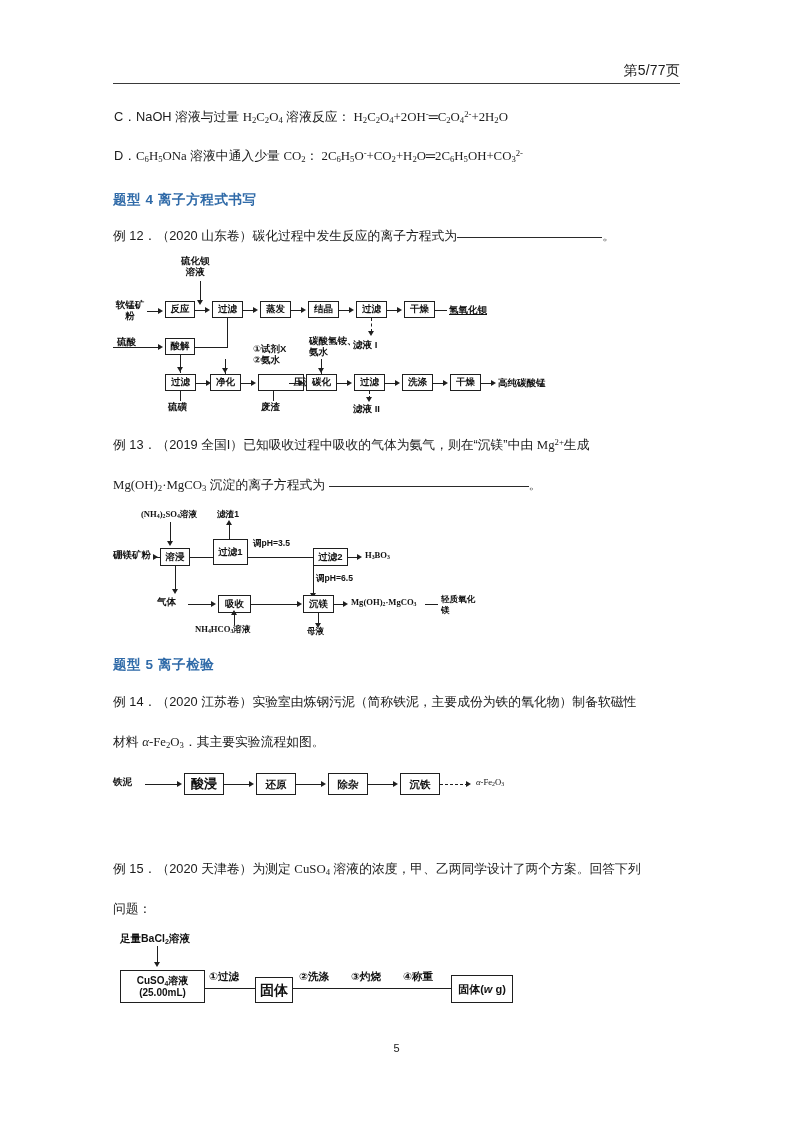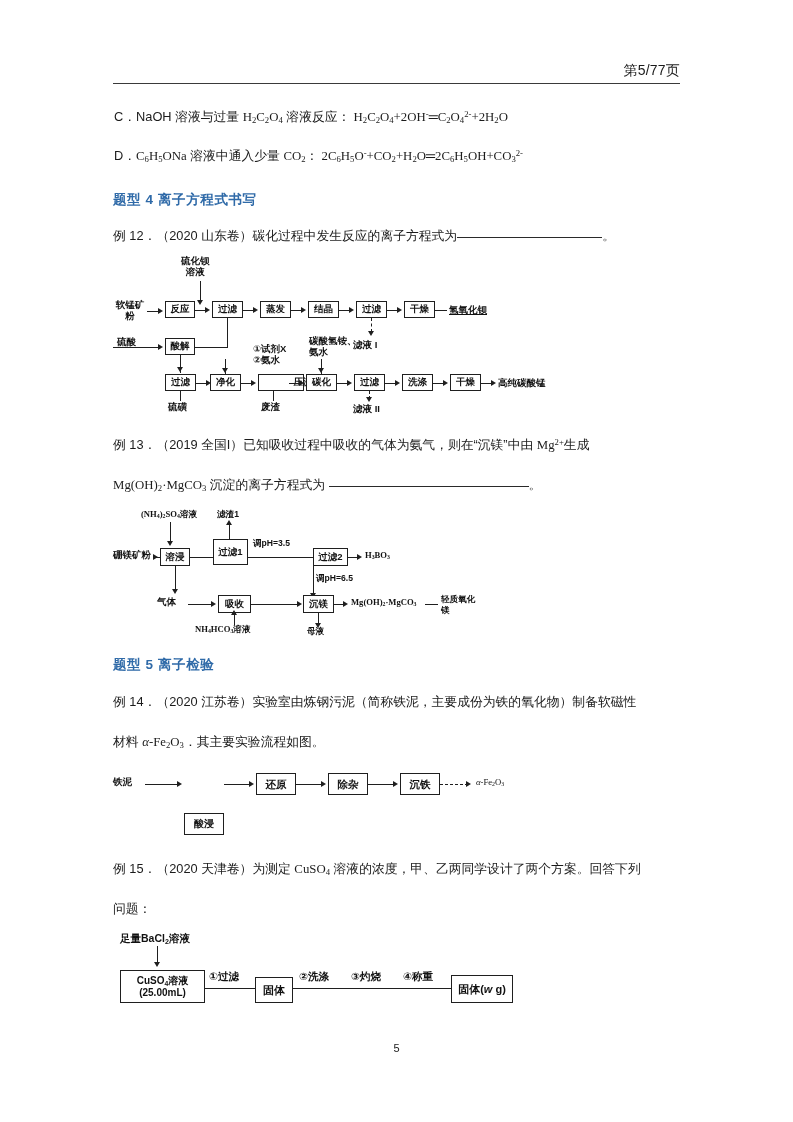--- a/index.html
+++ b/index.html
@@ -355,21 +355,21 @@
   </div>
   <div class="para" style="left:113px; top:733px;">
     <span class="cn">材料 </span><span class="sn" style="font-style:italic;">α</span><span class="sn">-Fe<sub>2</sub>O<sub>3</sub></span><span class="cn">．其主要实验流程如图。</span>
   </div>
 
   <div class="fc" style="left:113px; top:768px; width:420px; height:35px;">
     <div class="lbl" style="left:0px; top:8px;">铁泥</div>
     <div class="hline" style="left:32px; top:16px; width:34px;"></div>
     <div class="ar-r" style="left:64px; top:12.8px;"></div>
 
-    <div class="node" style="left:71px; top:5px; width:40px; height:22px; font-size:10px;margin-top:40px;">酸浸</div>
+    <div class="node" style="left:71px; top:5px; width:40px; height:22px; font-size:13px;">酸浸</div>
     <div class="hline" style="left:111px; top:16px; width:27px;"></div>
     <div class="ar-r" style="left:136px; top:12.8px;"></div>
 
     <div class="node" style="left:143px; top:5px; width:40px; height:22px; font-size:10.5px;">还原</div>
     <div class="hline" style="left:183px; top:16px; width:27px;"></div>
     <div class="ar-r" style="left:208px; top:12.8px;"></div>
 
     <div class="node" style="left:215px; top:5px; width:40px; height:22px; font-size:10.5px;">除杂</div>
     <div class="hline" style="left:255px; top:16px; width:27px;"></div>
     <div class="ar-r" style="left:280px; top:12.8px;"></div>
@@ -394,21 +394,21 @@
     <div class="ar-d" style="left:40.8px; top:30px;"></div>
 
     <div class="node" style="left:7px; top:38px; width:85px; height:33px; flex-direction:column; font-size:10px;">
       <span>CuSO<sub>4</sub>溶液</span>
       <span>(25.00mL)</span>
     </div>
 
     <div class="lbl" style="left:96px; top:38px; font-size:10.5px;">①过滤</div>
     <div class="hline" style="left:92px; top:56px; width:50px;"></div>
 
-    <div class="node" style="left:142px; top:45px; width:38px; height:26px; font-size:11px;">固体</div>
+    <div class="node" style="left:142px; top:45px; width:38px; height:26px; font-size:14px;">固体</div>
 
     <div class="lbl" style="left:186px; top:38px; font-size:10.5px;">②洗涤</div>
     <div class="lbl" style="left:238px; top:38px; font-size:10.5px;">③灼烧</div>
     <div class="lbl" style="left:290px; top:38px; font-size:10.5px;">④称重</div>
     <div class="hline" style="left:180px; top:56px; width:158px;"></div>
 
     <div class="node" style="left:338px; top:43px; width:62px; height:28px; font-size:11px;">
       <span>固体(<span style="font-style:italic;">w</span> g)</span>
     </div>
   </div>

